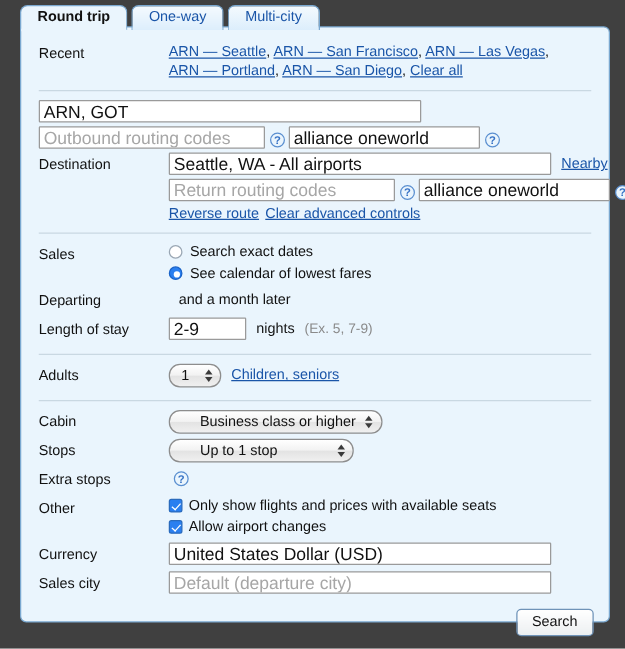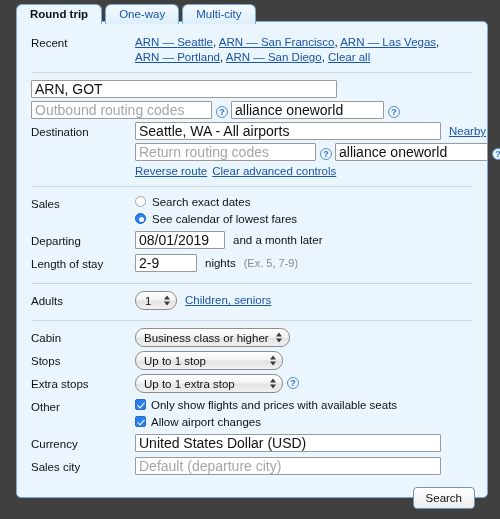--- a/index.html
+++ b/index.html
@@ -157,21 +157,21 @@
   .cklbl { font-size: 11.5px; color:#111; cursor:pointer; }
 
   
   .sel {
     position: relative;
     display: inline-flex; align-items: center;
     height: 19px;
     border: 1px solid #8d8d8d;
     border-radius: 9px;
     background: linear-gradient(to bottom, #ffffff 0%, #f2f2f2 48%, #e3e3e3 52%, #f0f0f0 100%);
-    padding: 0 20px 0 8px;
+    padding: 0 20px 0 24px;
     font-size: 11.5px;
     color: #111;
     cursor: pointer;
     white-space: nowrap;
     flex: 0 0 auto;
   }
   .sel .arrows {
     position: absolute; right: 6px; top: 50%;
     transform: translateY(-50%);
     width: 7px; height: 13px;
@@ -291,21 +291,20 @@
             <span class="radiolbl">See calendar of lowest fares</span>
           </div>
         </div>
       </div>
 
       <div class="gap6"></div>
 
       <div class="row">
         <div class="lbl">Departing</div>
         <div class="ctl">
-          <input class="txt w-date" type="text" value="08/01/2019" style="">
           <span class="plain">and a month later</span>
         </div>
       </div>
 
       <div class="gap6"></div>
 
       <div class="row">
         <div class="lbl">Length of stay</div>
         <div class="ctl">
           <input class="txt w-stay" type="text" value="2-9" style="">
@@ -362,27 +361,20 @@
               </span>
           </span>
         </div>
       </div>
 
       <div class="gap6"></div>
 
       <div class="row">
         <div class="lbl">Extra stops</div>
         <div class="ctl">
-          <span class="sel sel-extra">
-            <span>Up to 1 extra stop</span>
-            <span class="arrows">
-                <i class="up"></i>
-                <i class="dn"></i>
-              </span>
-          </span>
           <span class="help">?</span>
         </div>
       </div>
 
       <div class="gap6"></div>
 
       <div class="row">
         <div class="lbl">Other</div>
         <div class="ctl" style="display:block;">
           <div class="ckrow">

